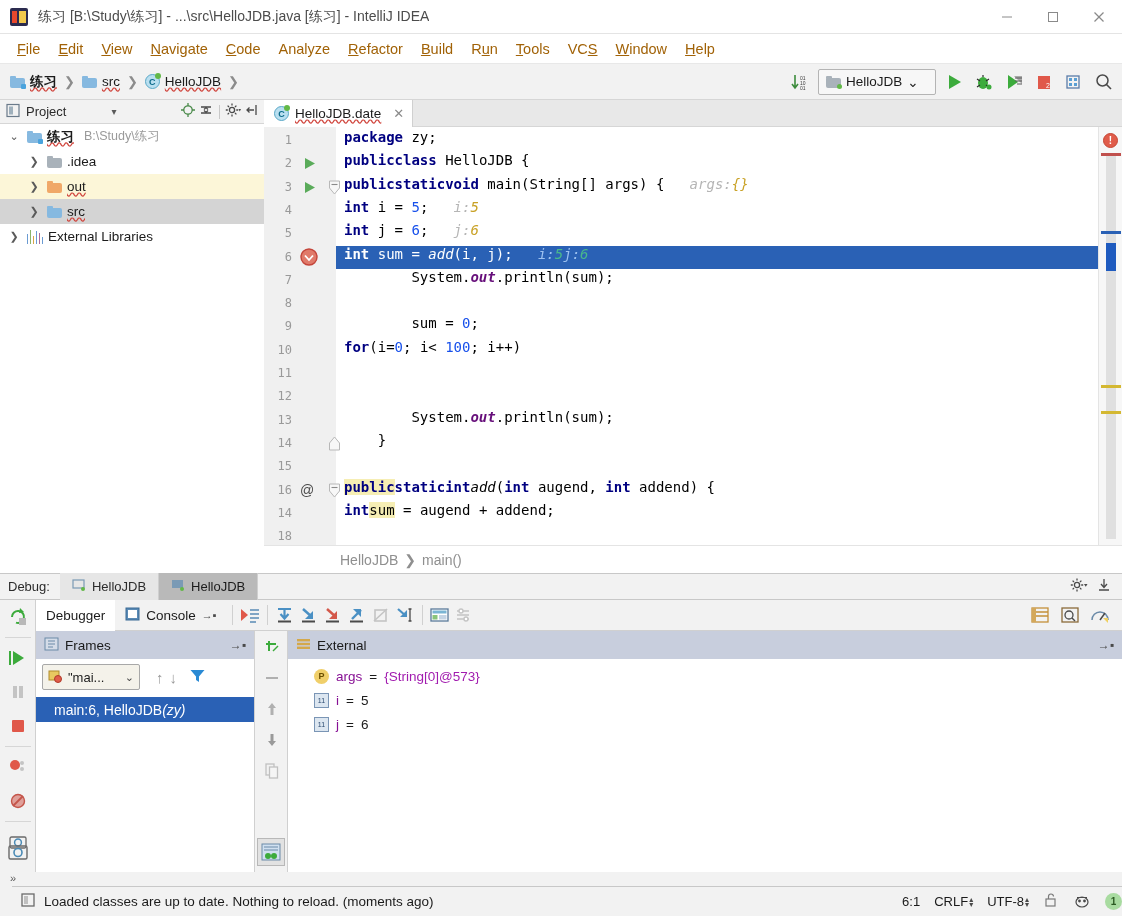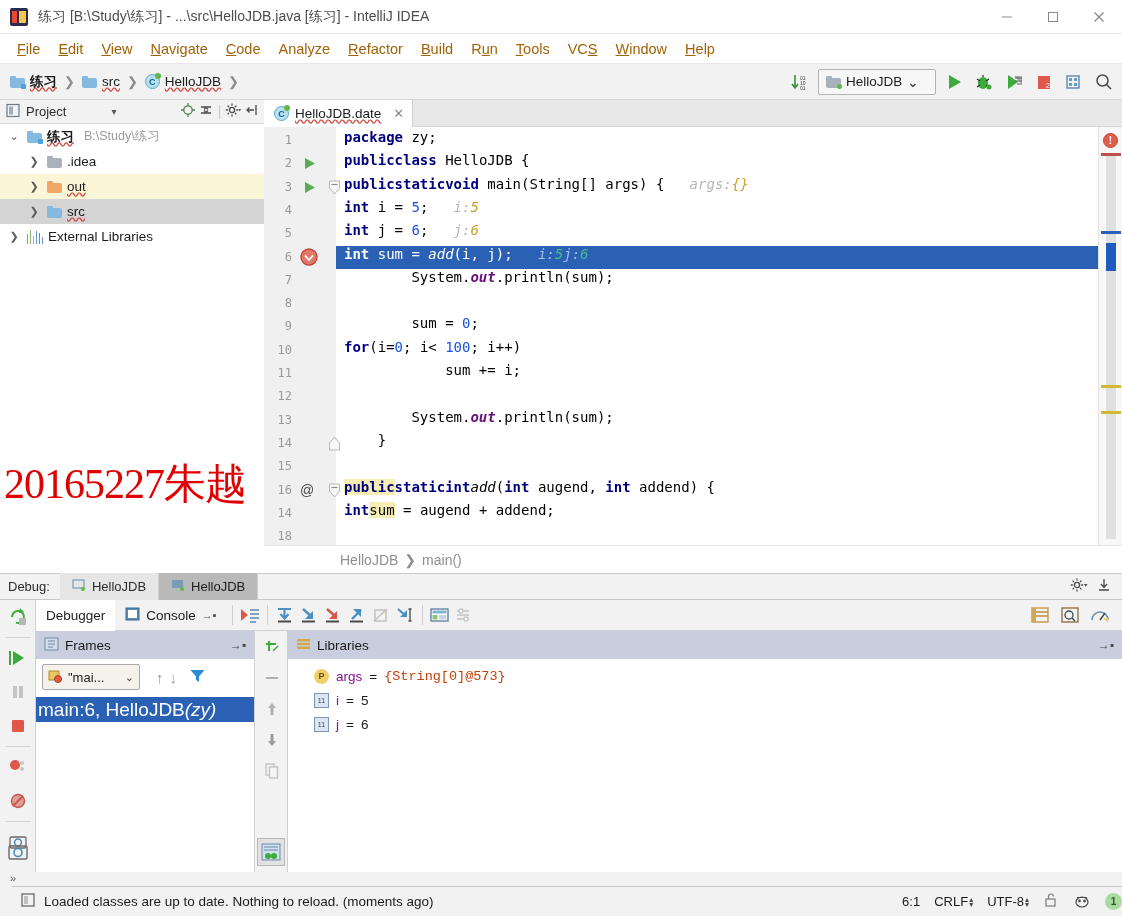--- a/index.html
+++ b/index.html
@@ -214,29 +214,29 @@
     font-size:13.5px;color:#1b1b1b;
   }
   .pane-head .rt{margin-left:auto;color:#4a4a4a;font-size:12px;}
   .thread-row{display:flex;align-items:center;gap:6px;padding:5px 6px 5px 6px;}
   .thread-sel{
     display:flex;align-items:center;gap:5px;border:1px solid #a8a8a8;background:#f4f2ea;
     border-radius:2px;padding:3px 5px;height:26px;min-width:98px;font-size:13px;color:#1b1b1b;
   }
   .frame-row{
     height:25px;background:#2a61b5;color:#ffffff;display:flex;align-items:center;
-    padding-left:2px;font-size:19px;margin-top:2px;
+    padding-left:18px;font-size:14px;margin-top:2px;
   }
 
   .vars-rail{position:absolute;left:255px;top:31px;width:33px;height:241px;background:#f2f2f2;border-right:1px solid #d0d0d0;}
   .vrail-btn{width:33px;height:31px;display:flex;align-items:center;justify-content:center;}
   .vars-pane{position:absolute;left:288px;top:31px;width:834px;height:241px;background:#ffffff;}
   .var-row{display:flex;align-items:center;gap:7px;height:24px;padding-left:26px;font-size:13.5px;color:#1b1b1b;}
   .var-name{color:#871094;}
-  .var-val{color:#c2410c;font-family:Liberation Mono, monospace;}
+  .var-val{color:#a21caf;}
   .pico{width:15px;height:15px;border-radius:50%;background:#f0cf6a;color:#6b4f00;
         font-size:9px;font-weight:bold;display:flex;align-items:center;justify-content:center;flex:none;}
   .nico{width:15px;height:15px;background:#dce6f0;border:1px solid #7a95b5;flex:none;
         display:flex;align-items:center;justify-content:center;font-size:7px;color:#2b4a70;}
 
   
   .balloon{
     position:absolute;left:370px;top:847px;background:#b9e8b0;border:1px solid #7dc172;
     border-radius:3px;padding:7px 14px;font-size:14px;color:#1b1b1b;white-space:nowrap;z-index:60;
   }
@@ -477,21 +477,20 @@
           <b style="height: 14px; background: rgb(138, 181, 106);"></b>
           <b style="height: 8px; background: rgb(212, 168, 74);"></b>
           <b style="height: 13px; background: rgb(107, 155, 210);"></b>
           <b style="height: 11px; background: rgb(176, 106, 154);"></b>
           <b style="height: 7px; background: rgb(107, 155, 210);"></b>
         </span>
         <span>External Libraries</span>
       </div>
     </div>
 
-  <div class="watermark">20165227朱越</div>
 
   <div class="ed-tabs">
     <div class="ed-tab">
       <span class="cls-ico">C</span>
       <span class="wavy">HelloJDB.date</span>
       <span class="tab-close">✕</span>
     </div>
   </div>
 
   <div class="editor">
@@ -501,21 +500,20 @@
         <div class="cline" style="top: 2px;"><span class="k">package</span> zy;</div>
         <div class="cline" style="top: 25.3px;"><span class="k">public</span> <span class="k">class</span> HelloJDB {</div>
         <div class="cline" style="top: 48.6px;">    <span class="k">public</span> <span class="k">static</span> <span class="k">void</span> main(String[] args) {&nbsp;&nbsp;&nbsp;<span class="hint">args:</span> <span class="hintv">{}</span></div>
         <div class="cline" style="top: 71.9px;">        <span class="k">int</span> i = <span class="num">5</span>;&nbsp;&nbsp;&nbsp;<span class="hint">i:</span> <span class="hintv">5</span></div>
         <div class="cline" style="top: 95.2px;">        <span class="k">int</span> j = <span class="num">6</span>;&nbsp;&nbsp;&nbsp;<span class="hint">j:</span> <span class="hintv">6</span></div>
         <div class="cline cur" style="top: 118.5px;">        <span class="k">int</span> sum = <span class="italic">add</span>(i, j);&nbsp;&nbsp;&nbsp;<span class="hint">i:</span> <span class="hintv">5</span>  <span class="hint">j:</span> <span class="hintv">6</span></div>
         <div class="cline" style="top: 141.8px;">        System.<span class="fld">out</span>.println(sum);</div>
         <div class="cline" style="top: 165.1px;"></div>
         <div class="cline" style="top: 188.4px;">        sum = <span class="num">0</span>;</div>
         <div class="cline" style="top: 211.7px;">        <span class="k">for</span>(i=<span class="num">0</span>; i&lt; <span class="num">100</span>; i++)</div>
-        <div class="cline" style="top: 235px;">            sum += i;</div>
         <div class="cline" style="top: 258.3px;"></div>
         <div class="cline" style="top: 281.6px;">        System.<span class="fld">out</span>.println(sum);</div>
         <div class="cline" style="top: 304.9px;">    }</div>
         <div class="cline" style="top: 328.2px;"></div>
         <div class="cline" style="top: 351.5px;">    <span class="k hlbg">public</span> <span class="k">static</span> <span class="k">int</span> <span class="italic">add</span>(<span class="k">int</span> augend, <span class="k">int</span> addend) {</div>
         <div class="cline" style="top: 374.8px;">        <span class="k">int</span> <span class="hlbg">sum</span> = augend + addend;</div>
       </div>
     <div class="gut-icons" id="gutico">
         <div style="position: absolute; left: 0px; top: 118.5px; width: 72px; height: 23.3px; background: rgb(252, 246, 216); z-index: -1;"></div>
         <div class="lnum" style="top: 6px;">1</div>
@@ -835,21 +833,21 @@
 
     <div class="vars-pane">
       <div class="pane-head">
         <span>
           <svg width="15" height="14" viewBox="0 0 15 14">
               <rect x="1" y="2" width="13" height="2.4" fill="#d4a84a"></rect>
               <rect x="1" y="5.8" width="13" height="2.4" fill="#d4a84a"></rect>
               <rect x="1" y="9.6" width="13" height="2.4" fill="#d4a84a"></rect>
             </svg>
         </span>
-        <span>Libraries</span>
+        <span>External</span>
         <span class="rt">→▪</span>
       </div>
       <div style="padding-top:5px;" id="varlist">
           <div class="var-row">
             <span class="pico">P</span>
             <span class="var-name">args</span>
             <span>=</span>
             <span class="var-val">{String[0]@573}</span>
           </div>
           <div class="var-row">

